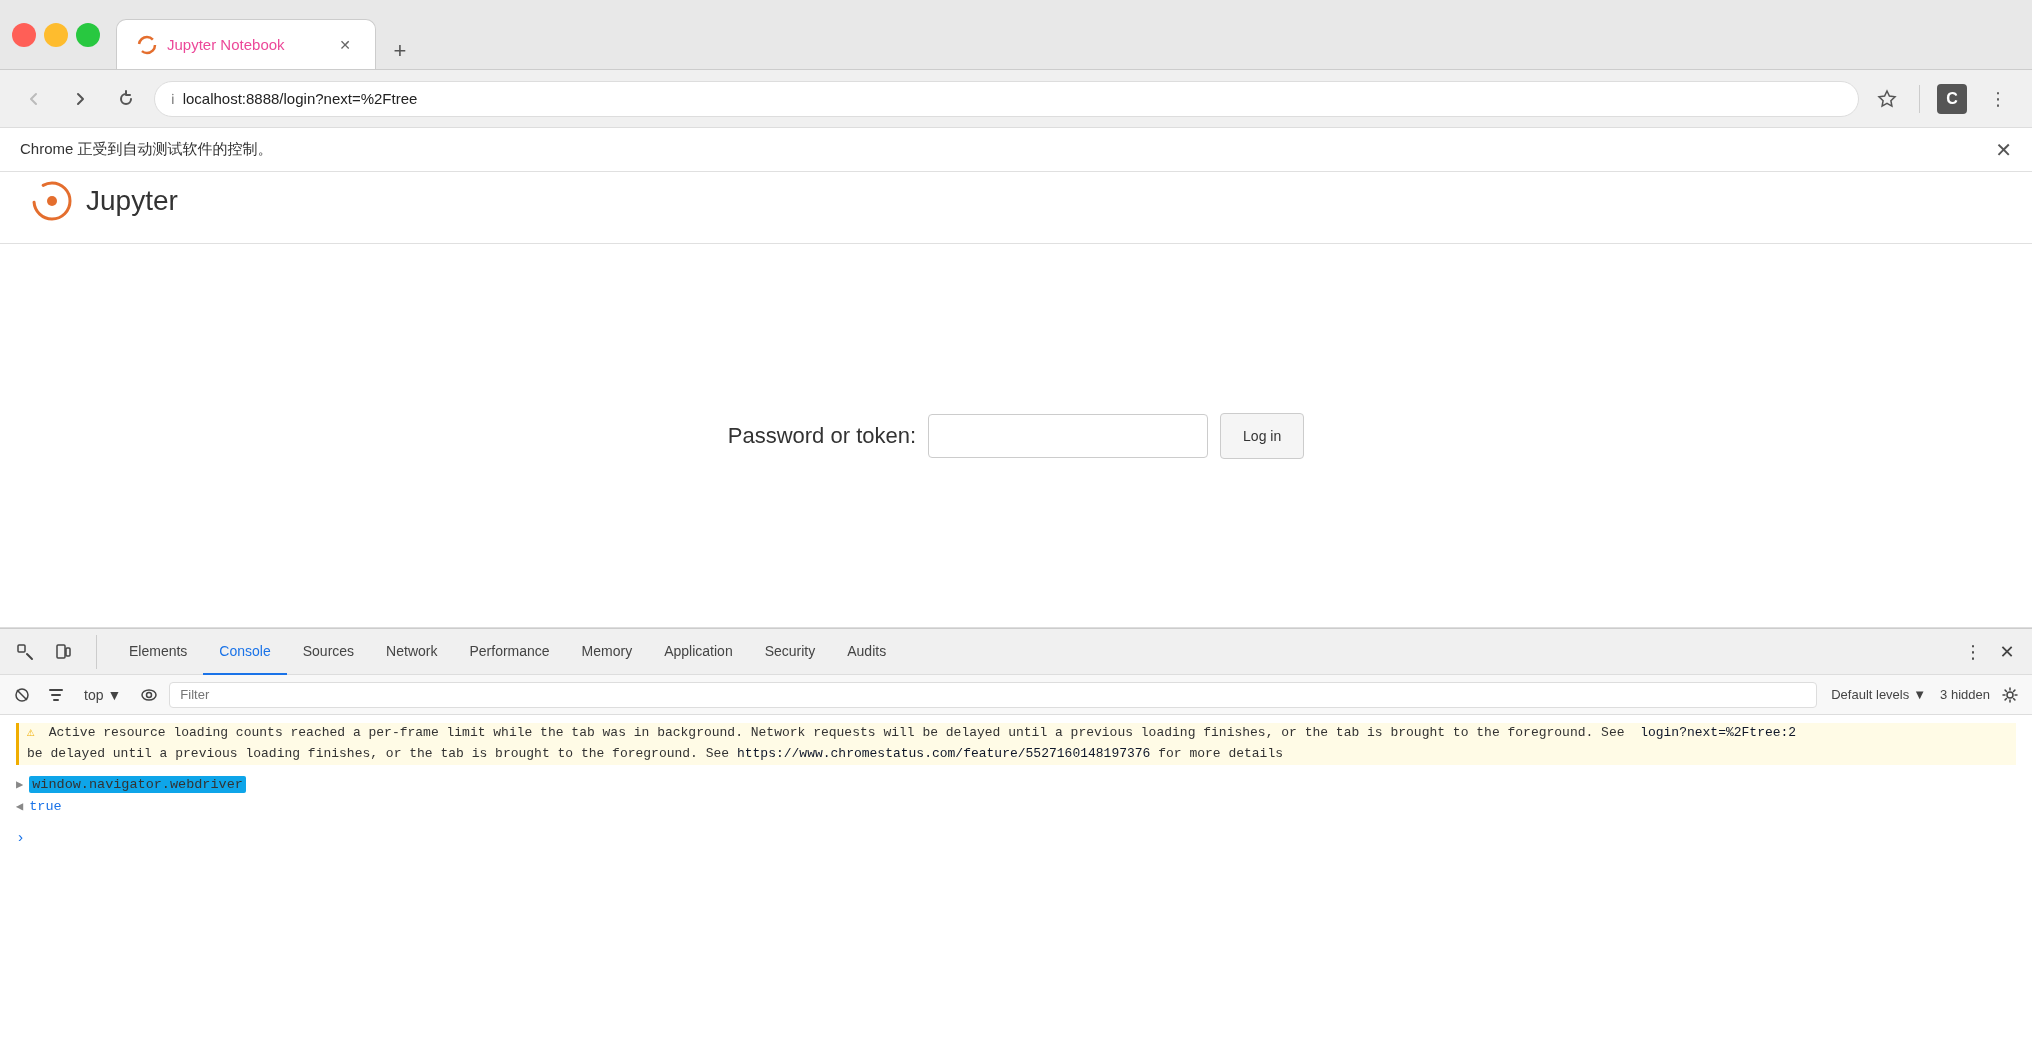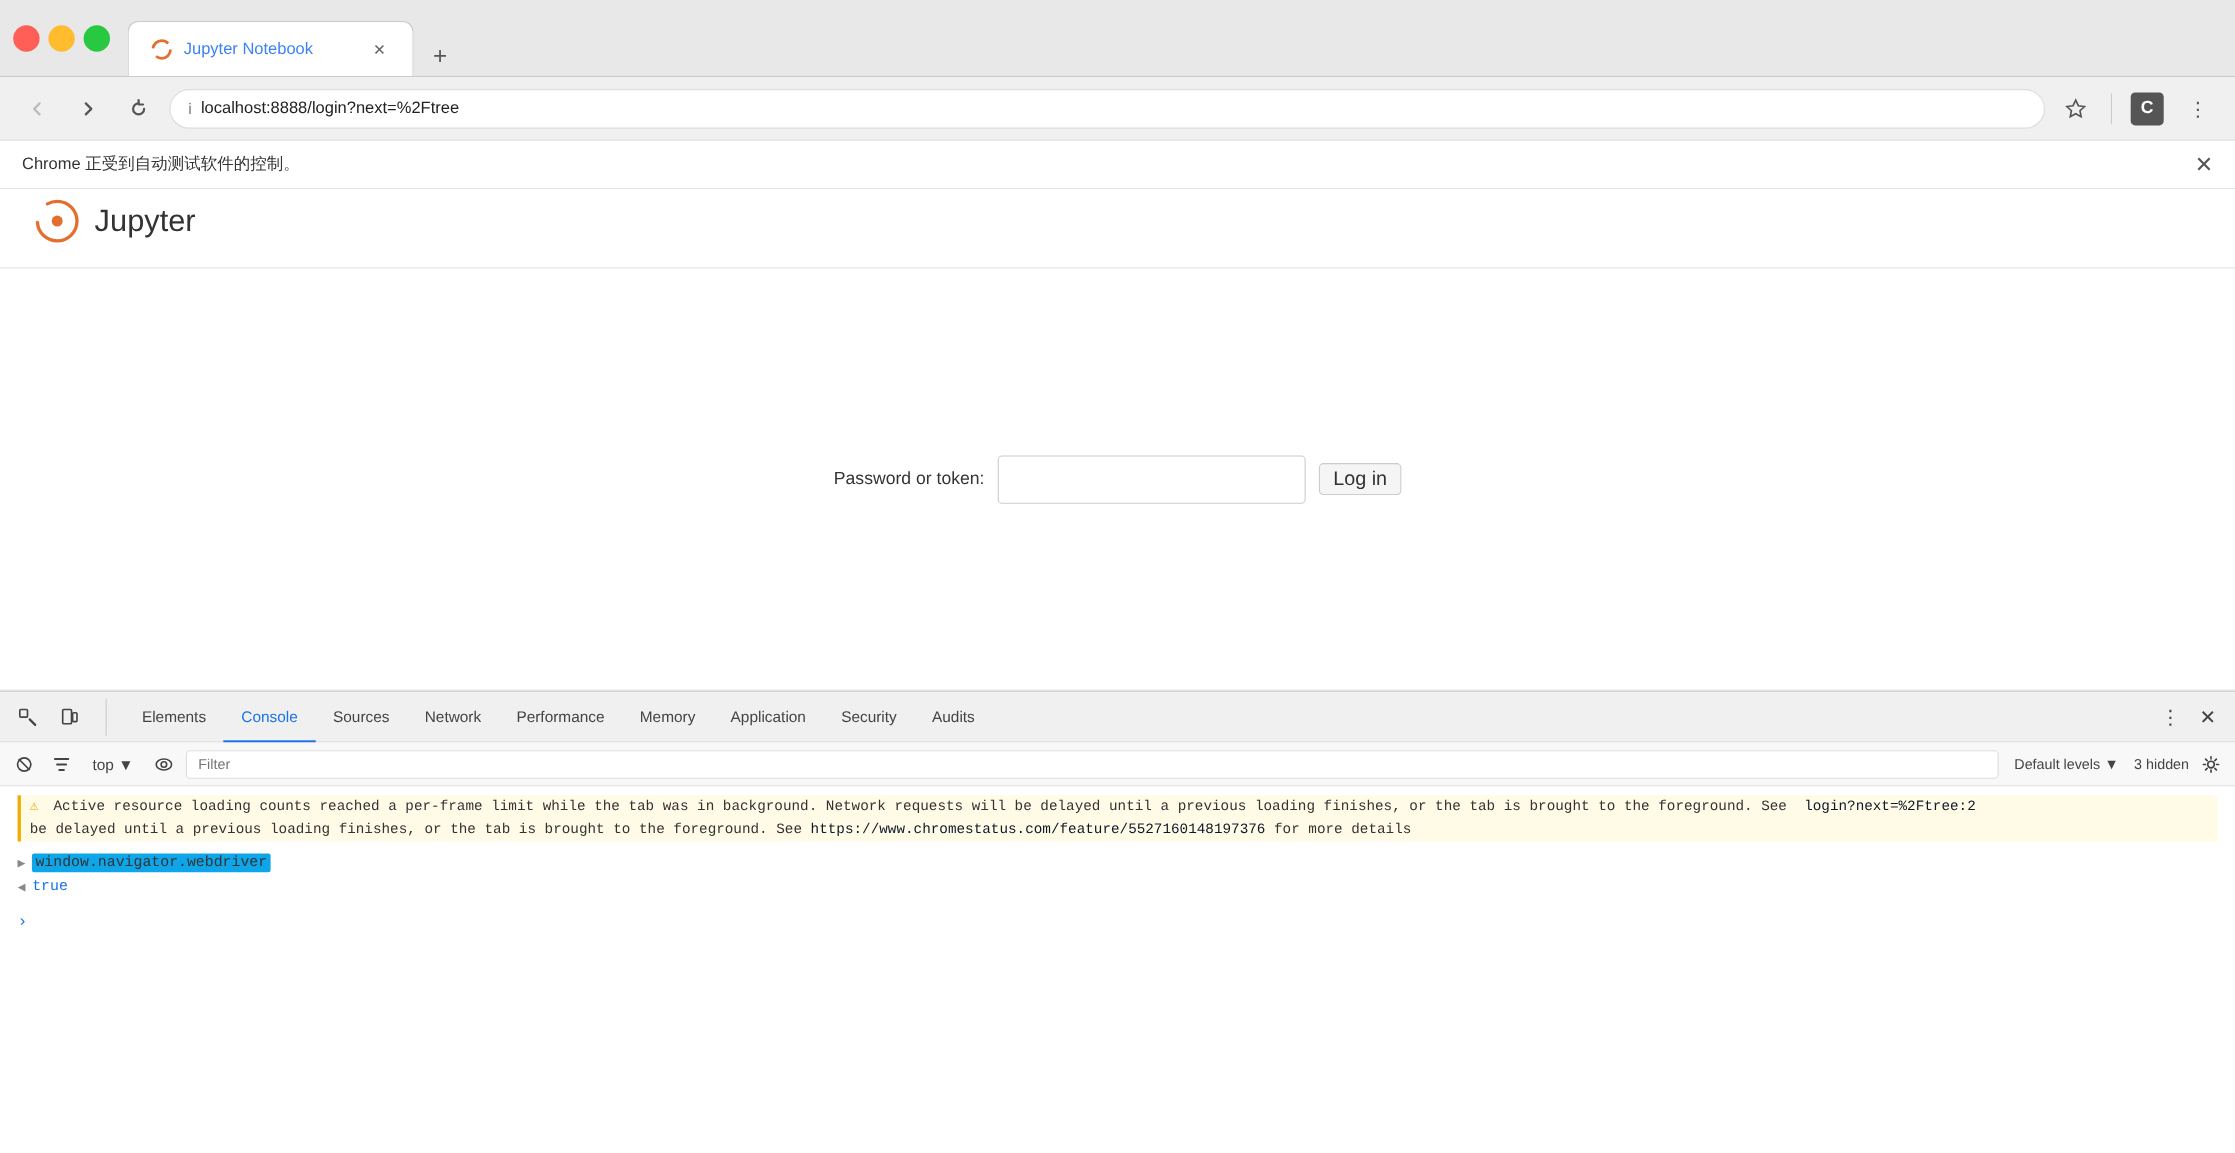--- a/index.html
+++ b/index.html
@@ -13,21 +13,21 @@
     .traffic-lights { display: flex; gap: 8px; align-items: center; margin-right: 8px; }
     .traffic-light { width: 24px; height: 24px; border-radius: 50%; cursor: pointer; }
     .traffic-light.red { background: #ff5f57; }
     .traffic-light.yellow { background: #febc2e; }
     .traffic-light.green { background: #28c840; }
 
     .tab-bar { display: flex; align-items: flex-end; flex: 1; height: 100%; }
     .tab { background: #fff; border-radius: 10px 10px 0 0; padding: 8px 20px; display: flex; align-items: center; gap: 10px; min-width: 260px; height: 50px; border: 1px solid #ccc; border-bottom: none; position: relative; }
     .tab-favicon { width: 20px; height: 20px; display: flex; align-items: center; justify-content: center; }
     .tab-favicon svg { width: 20px; height: 20px; }
-    .tab-title { font-size: 15px; color: #3b82f6; flex: 1; }
+    .tab-title { font-size: 15px; color: #ec4899; flex: 1; }
     .tab-close { width: 20px; height: 20px; border-radius: 50%; display: flex; align-items: center; justify-content: center; font-size: 14px; color: #666; cursor: pointer; }
     .new-tab-btn { width: 36px; height: 36px; border-radius: 50%; display: flex; align-items: center; justify-content: center; font-size: 22px; color: #555; cursor: pointer; margin-left: 6px; }
 
     
     .address-bar { background: #f0f0f0; height: 58px; display: flex; align-items: center; padding: 0 16px; gap: 10px; border-bottom: 1px solid #ddd; }
     .nav-btn { width: 36px; height: 36px; border-radius: 50%; display: flex; align-items: center; justify-content: center; color: #555; cursor: pointer; font-size: 18px; }
     .nav-btn.disabled { color: #bbb; cursor: default; }
     .reload-btn { width: 36px; height: 36px; border-radius: 50%; display: flex; align-items: center; justify-content: center; color: #555; cursor: pointer; font-size: 18px; }
     .url-bar { flex: 1; background: #fff; border: 1px solid #ddd; border-radius: 24px; height: 36px; display: flex; align-items: center; padding: 0 16px; gap: 8px; font-size: 15px; color: #222; }
     .url-info-icon { color: #777; font-size: 14px; }
@@ -42,23 +42,23 @@
 
     
     .page-content { background: #fff; flex: 1; display: flex; flex-direction: column; border-bottom: 1px solid #ddd; }
     .jupyter-header { padding: 20px 30px; border-bottom: 1px solid #e0e0e0; height: 72px; display: flex; align-items: flex-end; }
     .jupyter-logo { display: flex; align-items: center; gap: 12px; }
     .jupyter-logo-icon { width: 44px; height: 44px; }
     .jupyter-logo-text { font-size: 28px; color: #333; font-weight: 300; }
 
     .login-area { flex: 1; display: flex; align-items: center; justify-content: center; }
     .login-form { display: flex; align-items: center; gap: 12px; }
-    .login-label { font-size: 16px; color: #333; text-align: right; }
+    .login-label { font-size: 22px; color: #333; text-align: right; }
     .login-input { width: 280px; height: 44px; border: 1px solid #ccc; border-radius: 4px; padding: 0 10px; font-size: 16px; outline: none; }
-    .login-btn { height: 29px; padding: 0 12px; border: 1px solid #ccc; border-radius: 4px; background: #f5f5f5; font-size: 18px; color: #333; cursor: pointer; }
+    .login-btn { height: 46px; padding: 0 22px; border: 1px solid #ccc; border-radius: 4px; background: #f5f5f5; font-size: 14px; color: #333; cursor: pointer; }
 
     
     .devtools { background: #f8f8f8; border-top: 1px solid #ccc; display: flex; flex-direction: column; height: 420px; }
     .devtools-tabs { display: flex; align-items: center; background: #f0f0f0; border-bottom: 1px solid #ddd; height: 46px; padding: 0 8px; }
     .devtools-action-btns { display: flex; align-items: center; gap: 4px; margin-right: 16px; padding-right: 16px; border-right: 1px solid #ccc; }
     .dt-action-btn { width: 34px; height: 34px; border-radius: 4px; display: flex; align-items: center; justify-content: center; cursor: pointer; color: #444; font-size: 16px; }
     .dt-tab { padding: 0 16px; height: 46px; display: flex; align-items: center; font-size: 14px; color: #444; cursor: pointer; border-bottom: 2px solid transparent; }
     .dt-tab.active { color: #1a73e8; border-bottom: 2px solid #1a73e8; }
     .dt-tab-spacer { flex: 1; }
     .dt-more-btn { width: 34px; height: 34px; display: flex; align-items: center; justify-content: center; cursor: pointer; color: #444; font-size: 18px; }

